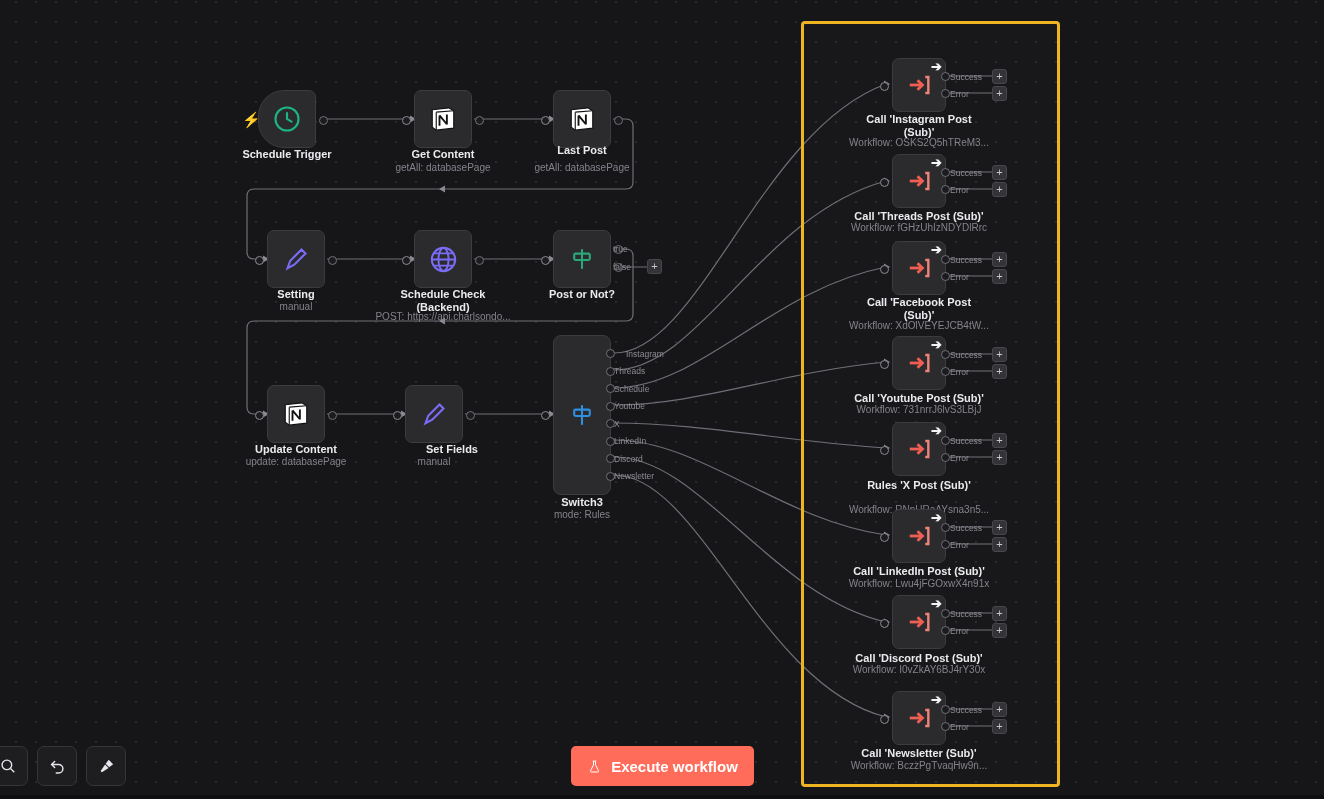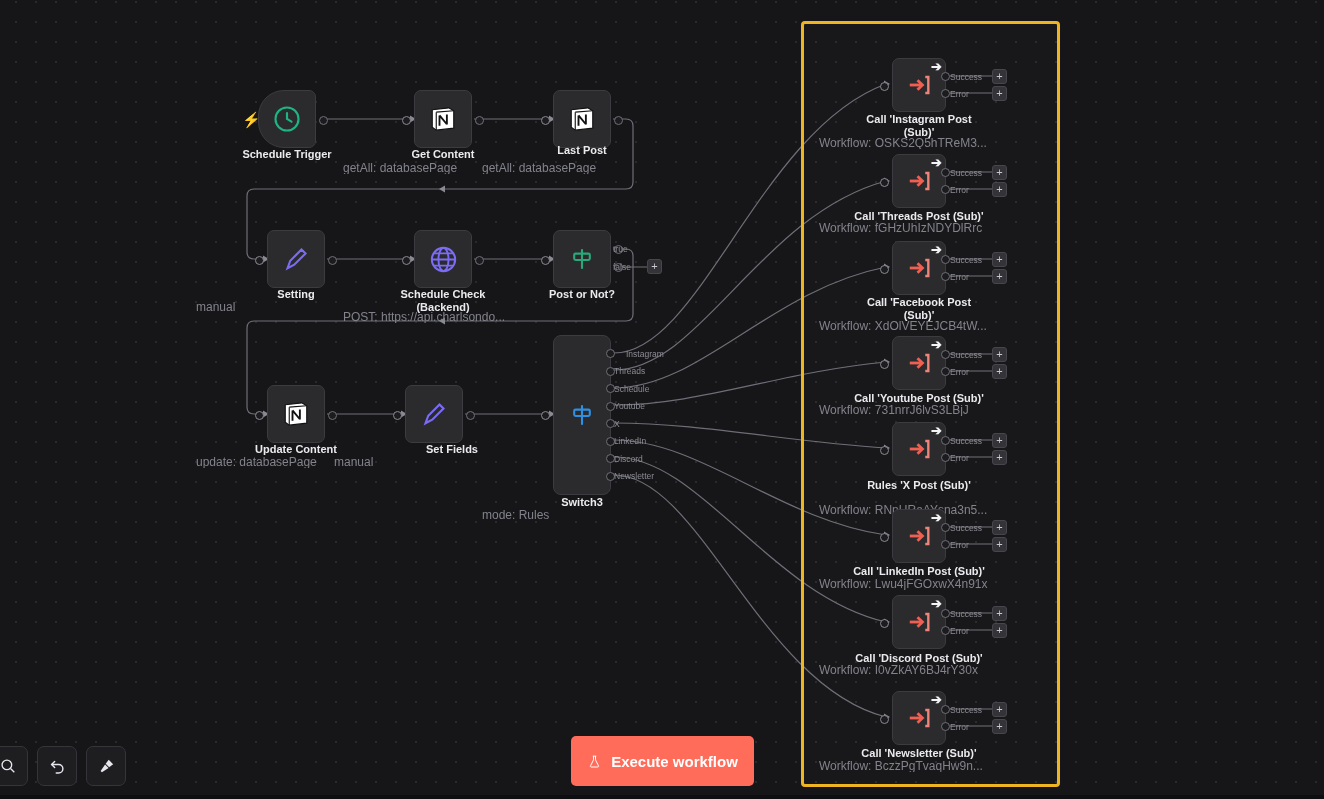--- a/index.html
+++ b/index.html
@@ -42,23 +42,23 @@
     font-size: 11px;
     font-weight: bold;
     line-height: 13px;
     width: 170px;
     left: 50%;
     transform: translateX(-50%);
     white-space: pre-line;
   }
   .nsub {
     position: absolute;
-    text-align: left;
+    text-align: center;
     color: #83838c;
-    font-size: 12px;
+    font-size: 10px;
     line-height: 12px;
     width: 200px;
     left: 50%;
     transform: translateX(-50%);
     white-space: nowrap;
     overflow: hidden;
     text-overflow: ellipsis;
   }
 
   
@@ -119,21 +119,21 @@
     width: 40px; height: 40px;
     background: #1e1e21;
     border: 1px solid #34343a;
     border-radius: 7px;
     display: flex; align-items: center; justify-content: center;
     color: #e6e6ec;
   }
   #execbtn {
     position: absolute;
     left: 571px; bottom: 13px;
-    width: 183px; height: 50px;
+    width: 183px; height: 40px;
     background: #ff6d5a;
     border: none;
     border-radius: 5px;
     color: #fff;
     font-size: 15px;
     font-weight: bold;
     font-family: "Liberation Sans", sans-serif;
     display: flex; align-items: center; justify-content: center;
     gap: 9px;
   }

